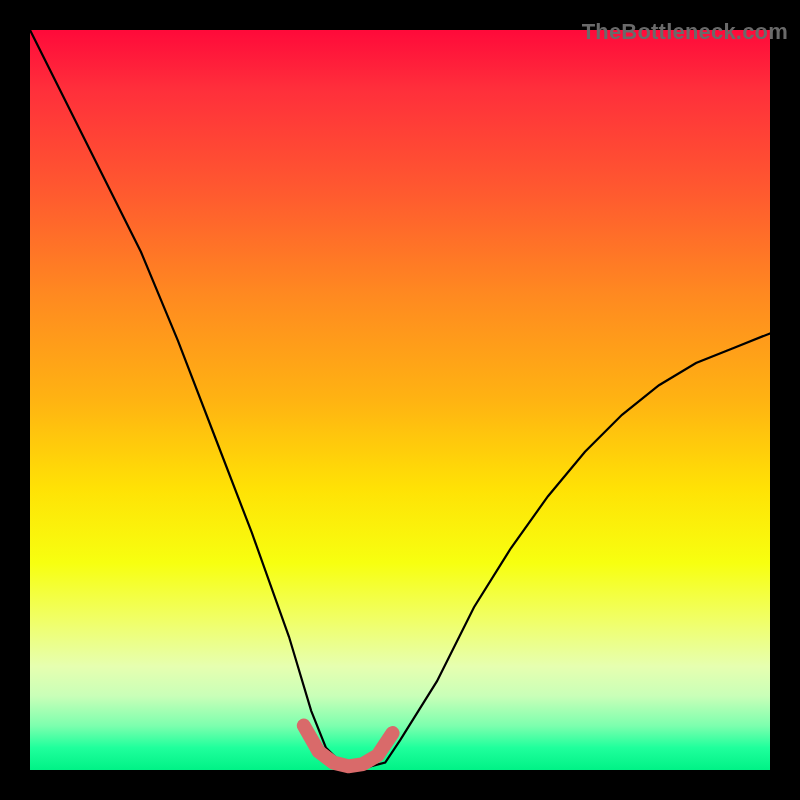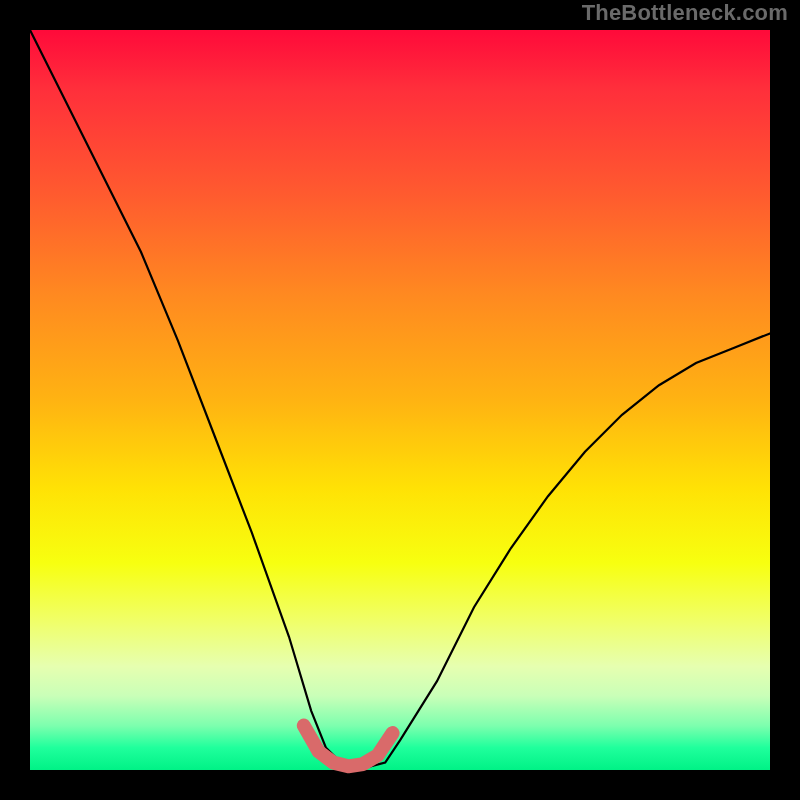--- a/index.html
+++ b/index.html
@@ -27,21 +27,21 @@
       #f0ff6a 80%,
       #e6ffb0 86%,
       #c9ffb8 90%,
       #7dffae 94%,
       #1fff9c 97%,
       #00f286 100%
     );
   }
   .watermark {
     position: absolute;
-    top: 2px;
+    top: 21px;
     right: 12px;
     font: 600 22px/1 -apple-system, Helvetica, Arial, sans-serif;
     color: #6a6a6a;
     letter-spacing: 0.2px;
     user-select: none;
   }
   svg.curve {
     position: absolute;
     left: 0; top: 0;
     width: 740px; height: 740px;

